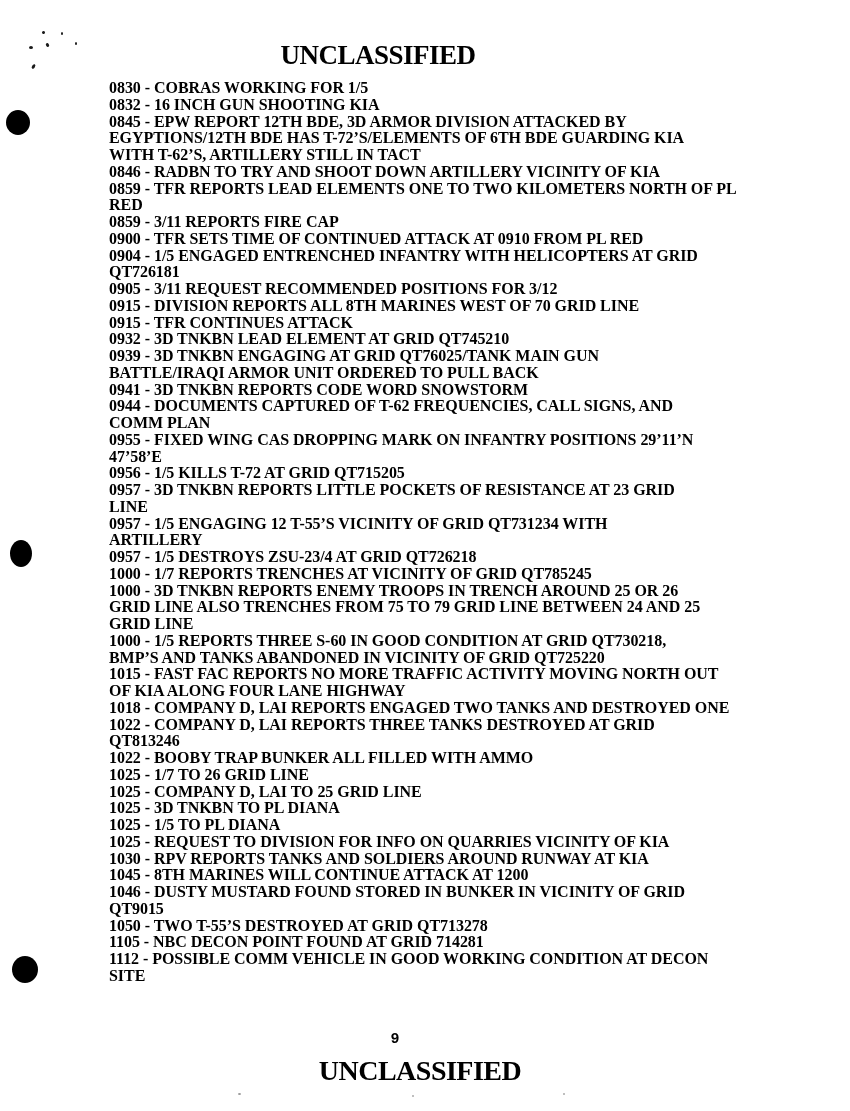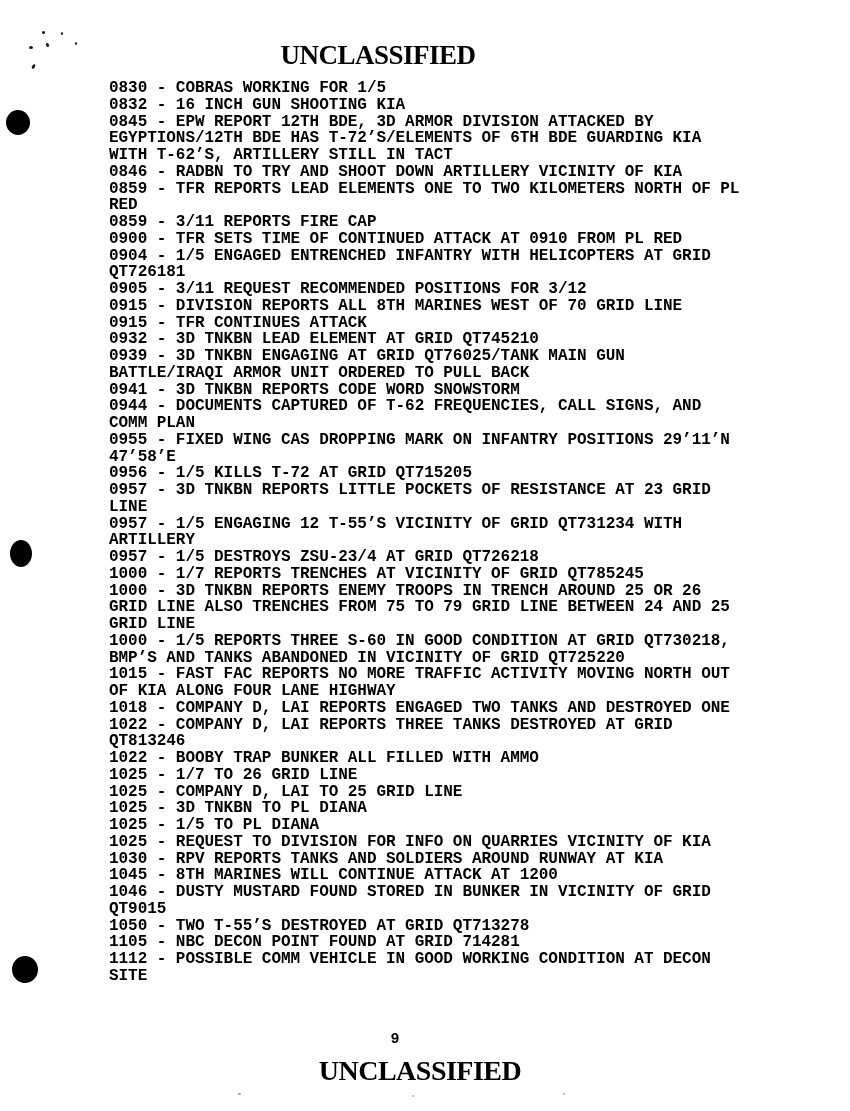--- a/index.html
+++ b/index.html
@@ -27,21 +27,21 @@
   }
   .log {
     position: absolute;
     left: 109px; top: 80px;
     font-size: 16px;
     line-height: 16.75px;
     font-weight: bold;
     white-space: pre;
     letter-spacing: -0.05px;
   }
-  .log-line { height: 16.75px; }
+  .log-line { height: 16.75px; font-family: Liberation Serif, serif; }
   .page-number {
     position: absolute;
     top: 1031px; left: 0; width: 100%;
     text-align: center;
     transform: translateX(20px);
     font-family: "Liberation Mono", monospace;
     font-weight: bold;
     font-size: 15px;
   }
   .classification-footer {

